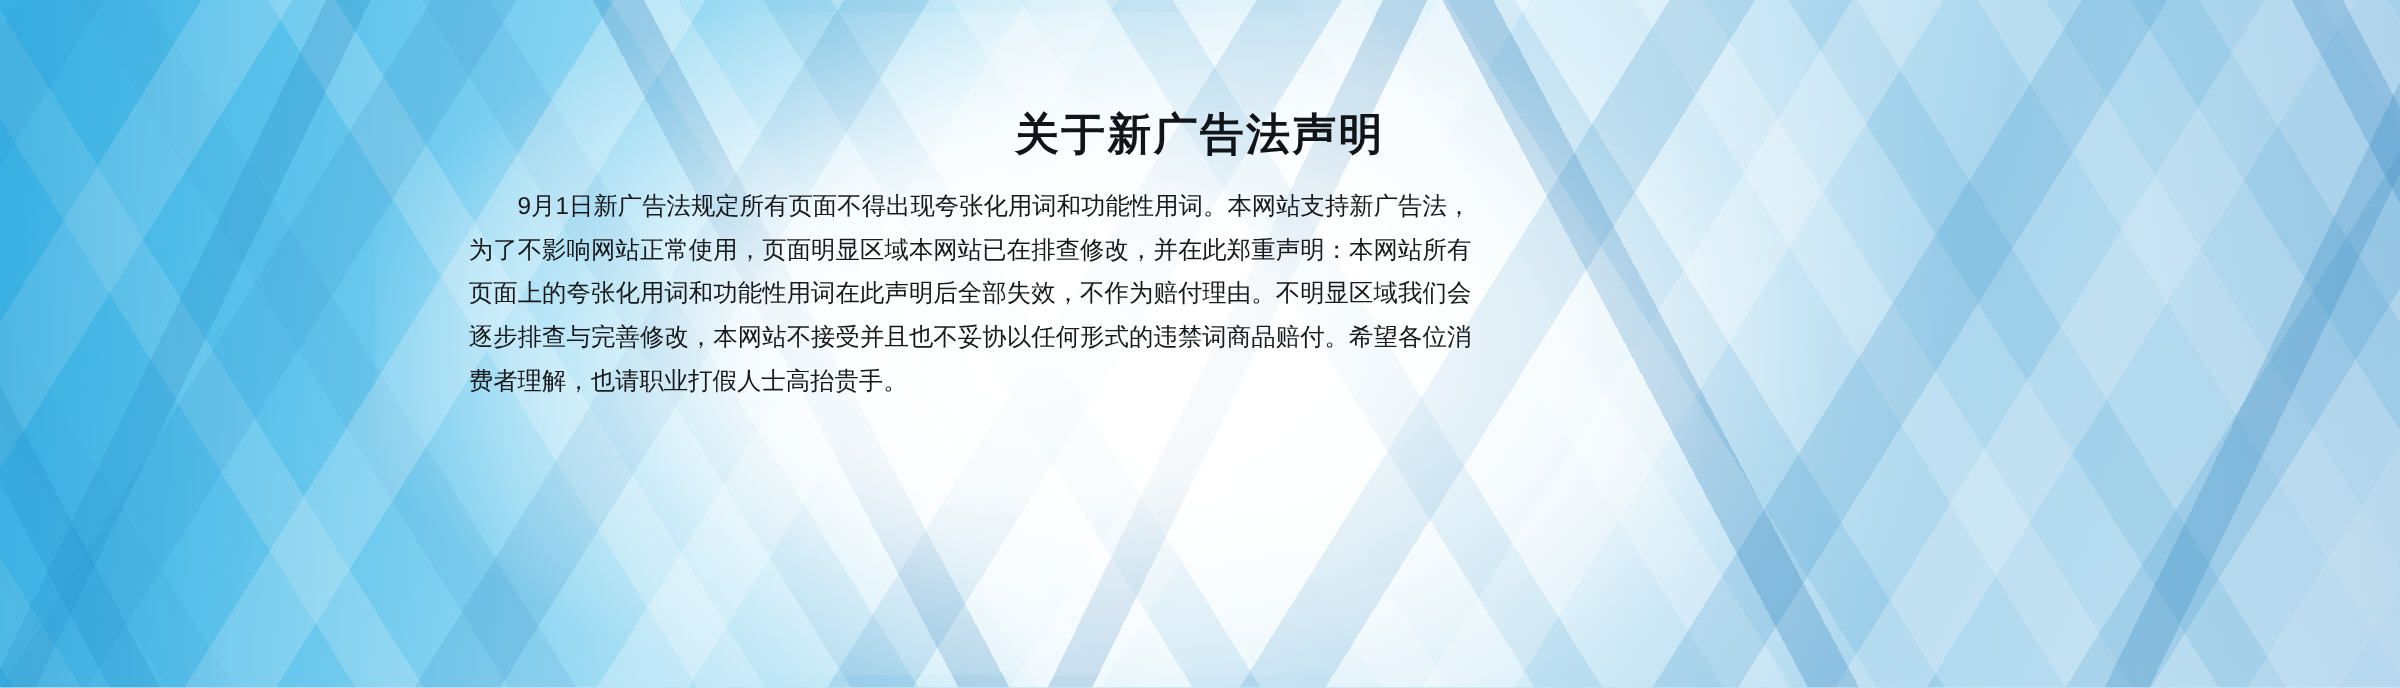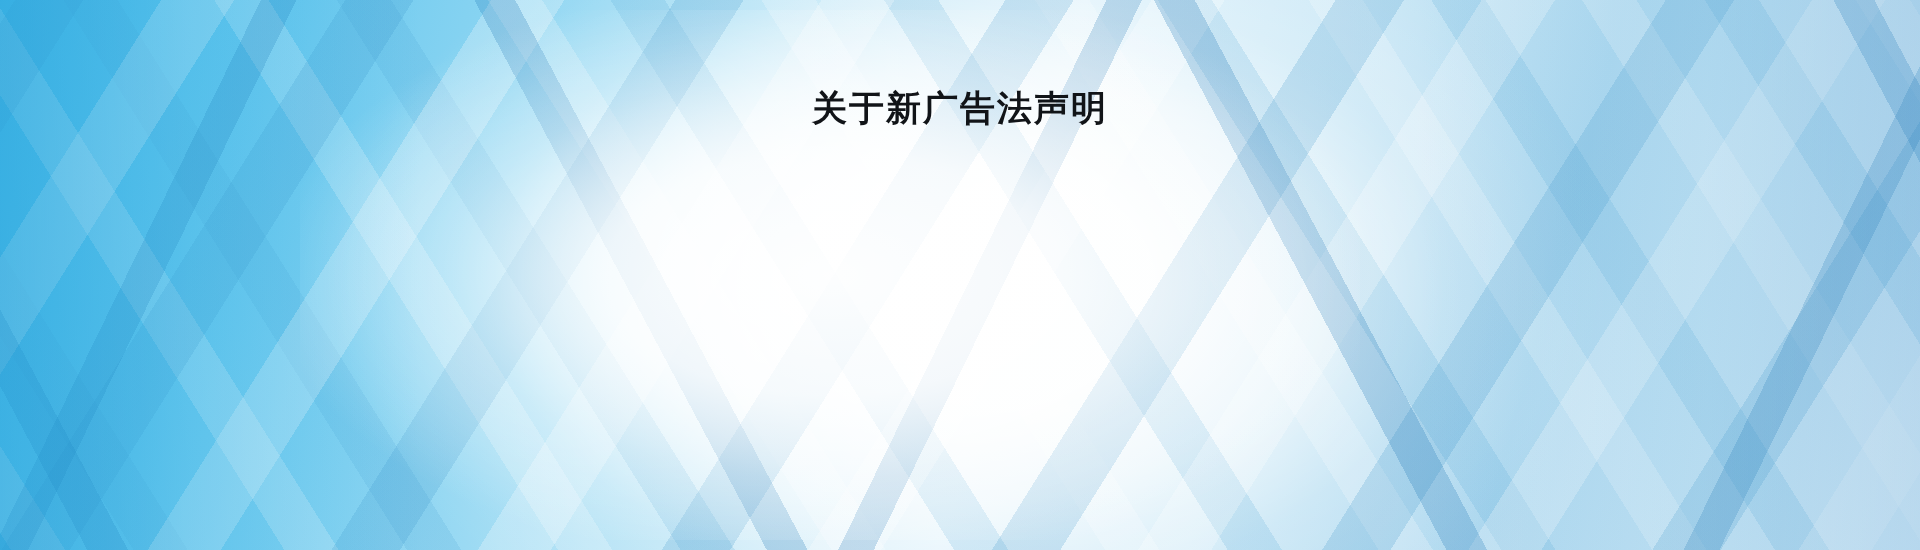--- a/index.html
+++ b/index.html
@@ -78,16 +78,17 @@
   <div class="lyr l3"></div>
   <div class="lyr l4"></div>
   <div class="edgeL"></div>
   <div class="edgeR"></div>
   <div class="core"></div>
 
   <div id="content">
     <div id="title">关于新广告法声明</div>
 
     <div id="statement">
+      <p id="para-main">9月1日新广告法规定所有页面不得出现夸张化用词和功能性用词。本网站支持新广告法，为了不影响网站正常使用，页面明显区域本网站已在排查修改，并在此郑重声明：本网站所有页面上的夸张化用词和功能性用词在此声明后全部失效，不作为赔付理由。不明显区域我们会逐步排查与完善修改，本网站不接受并且也不妥协以任何形式的违禁词商品赔付。希望各位消费者理解，也请职业打假人士高抬贵手。</p>
     </div>
   </div>
 
 </div>
 
 </body></html>

